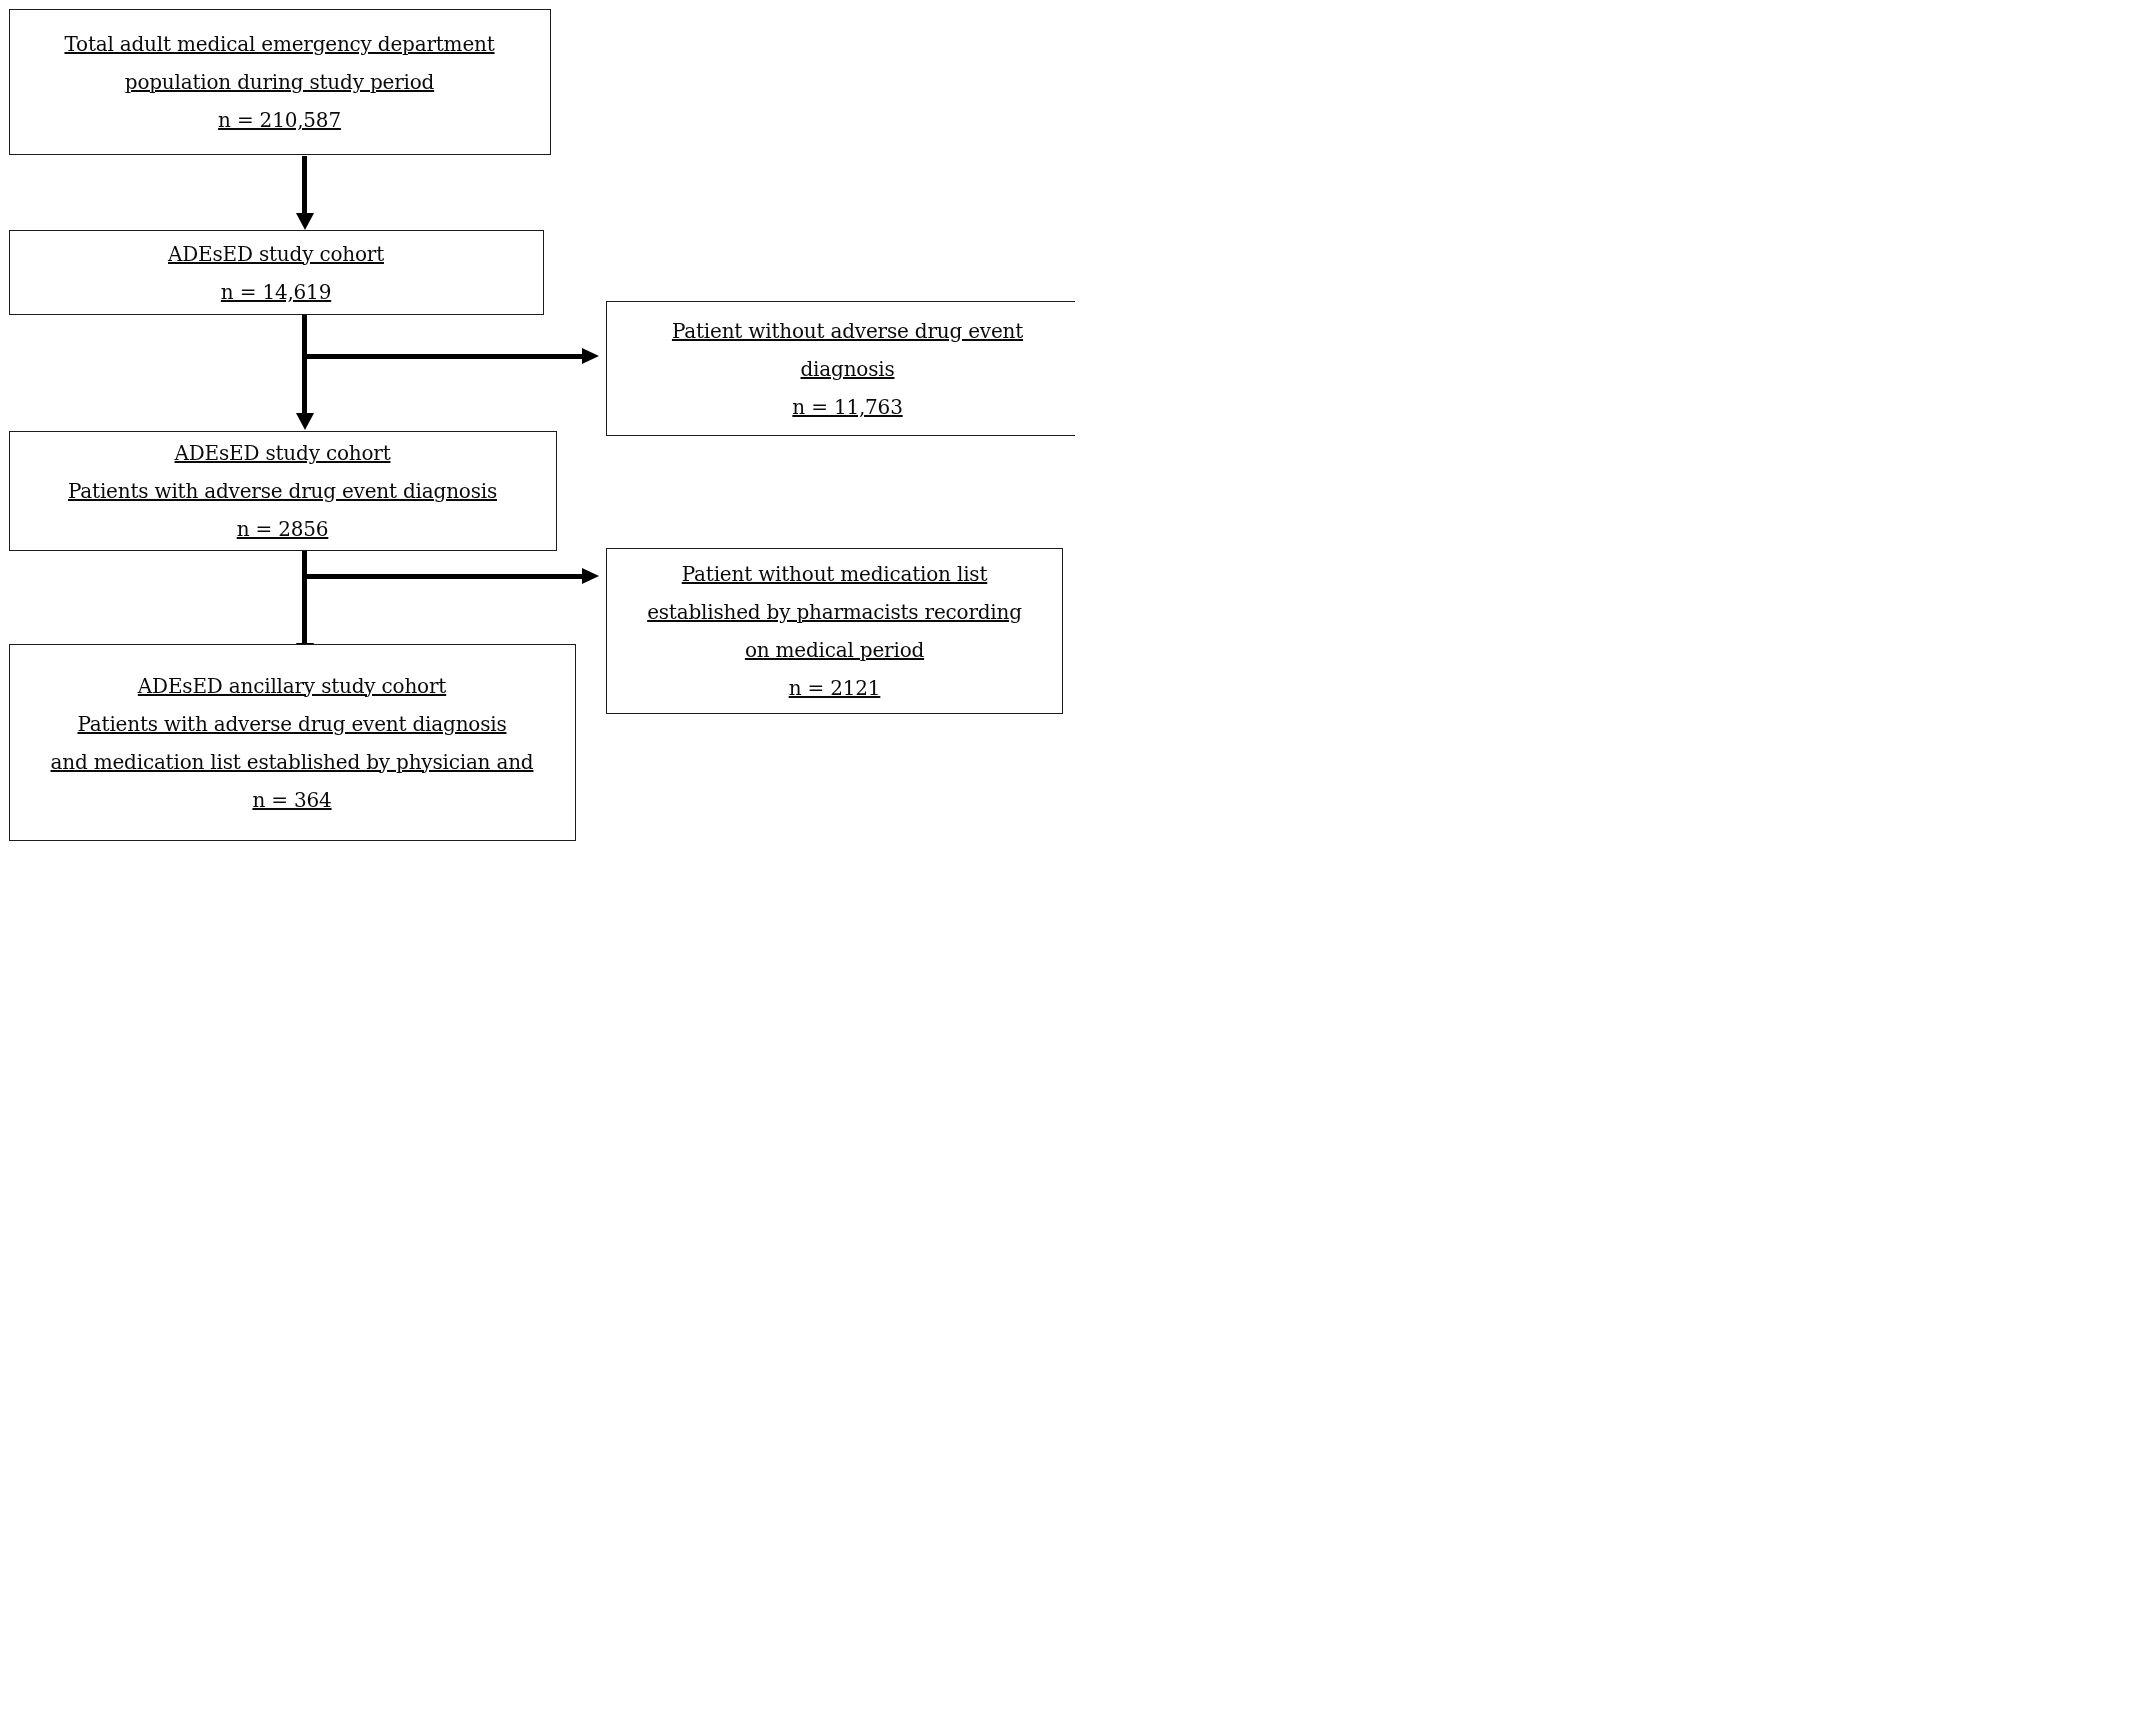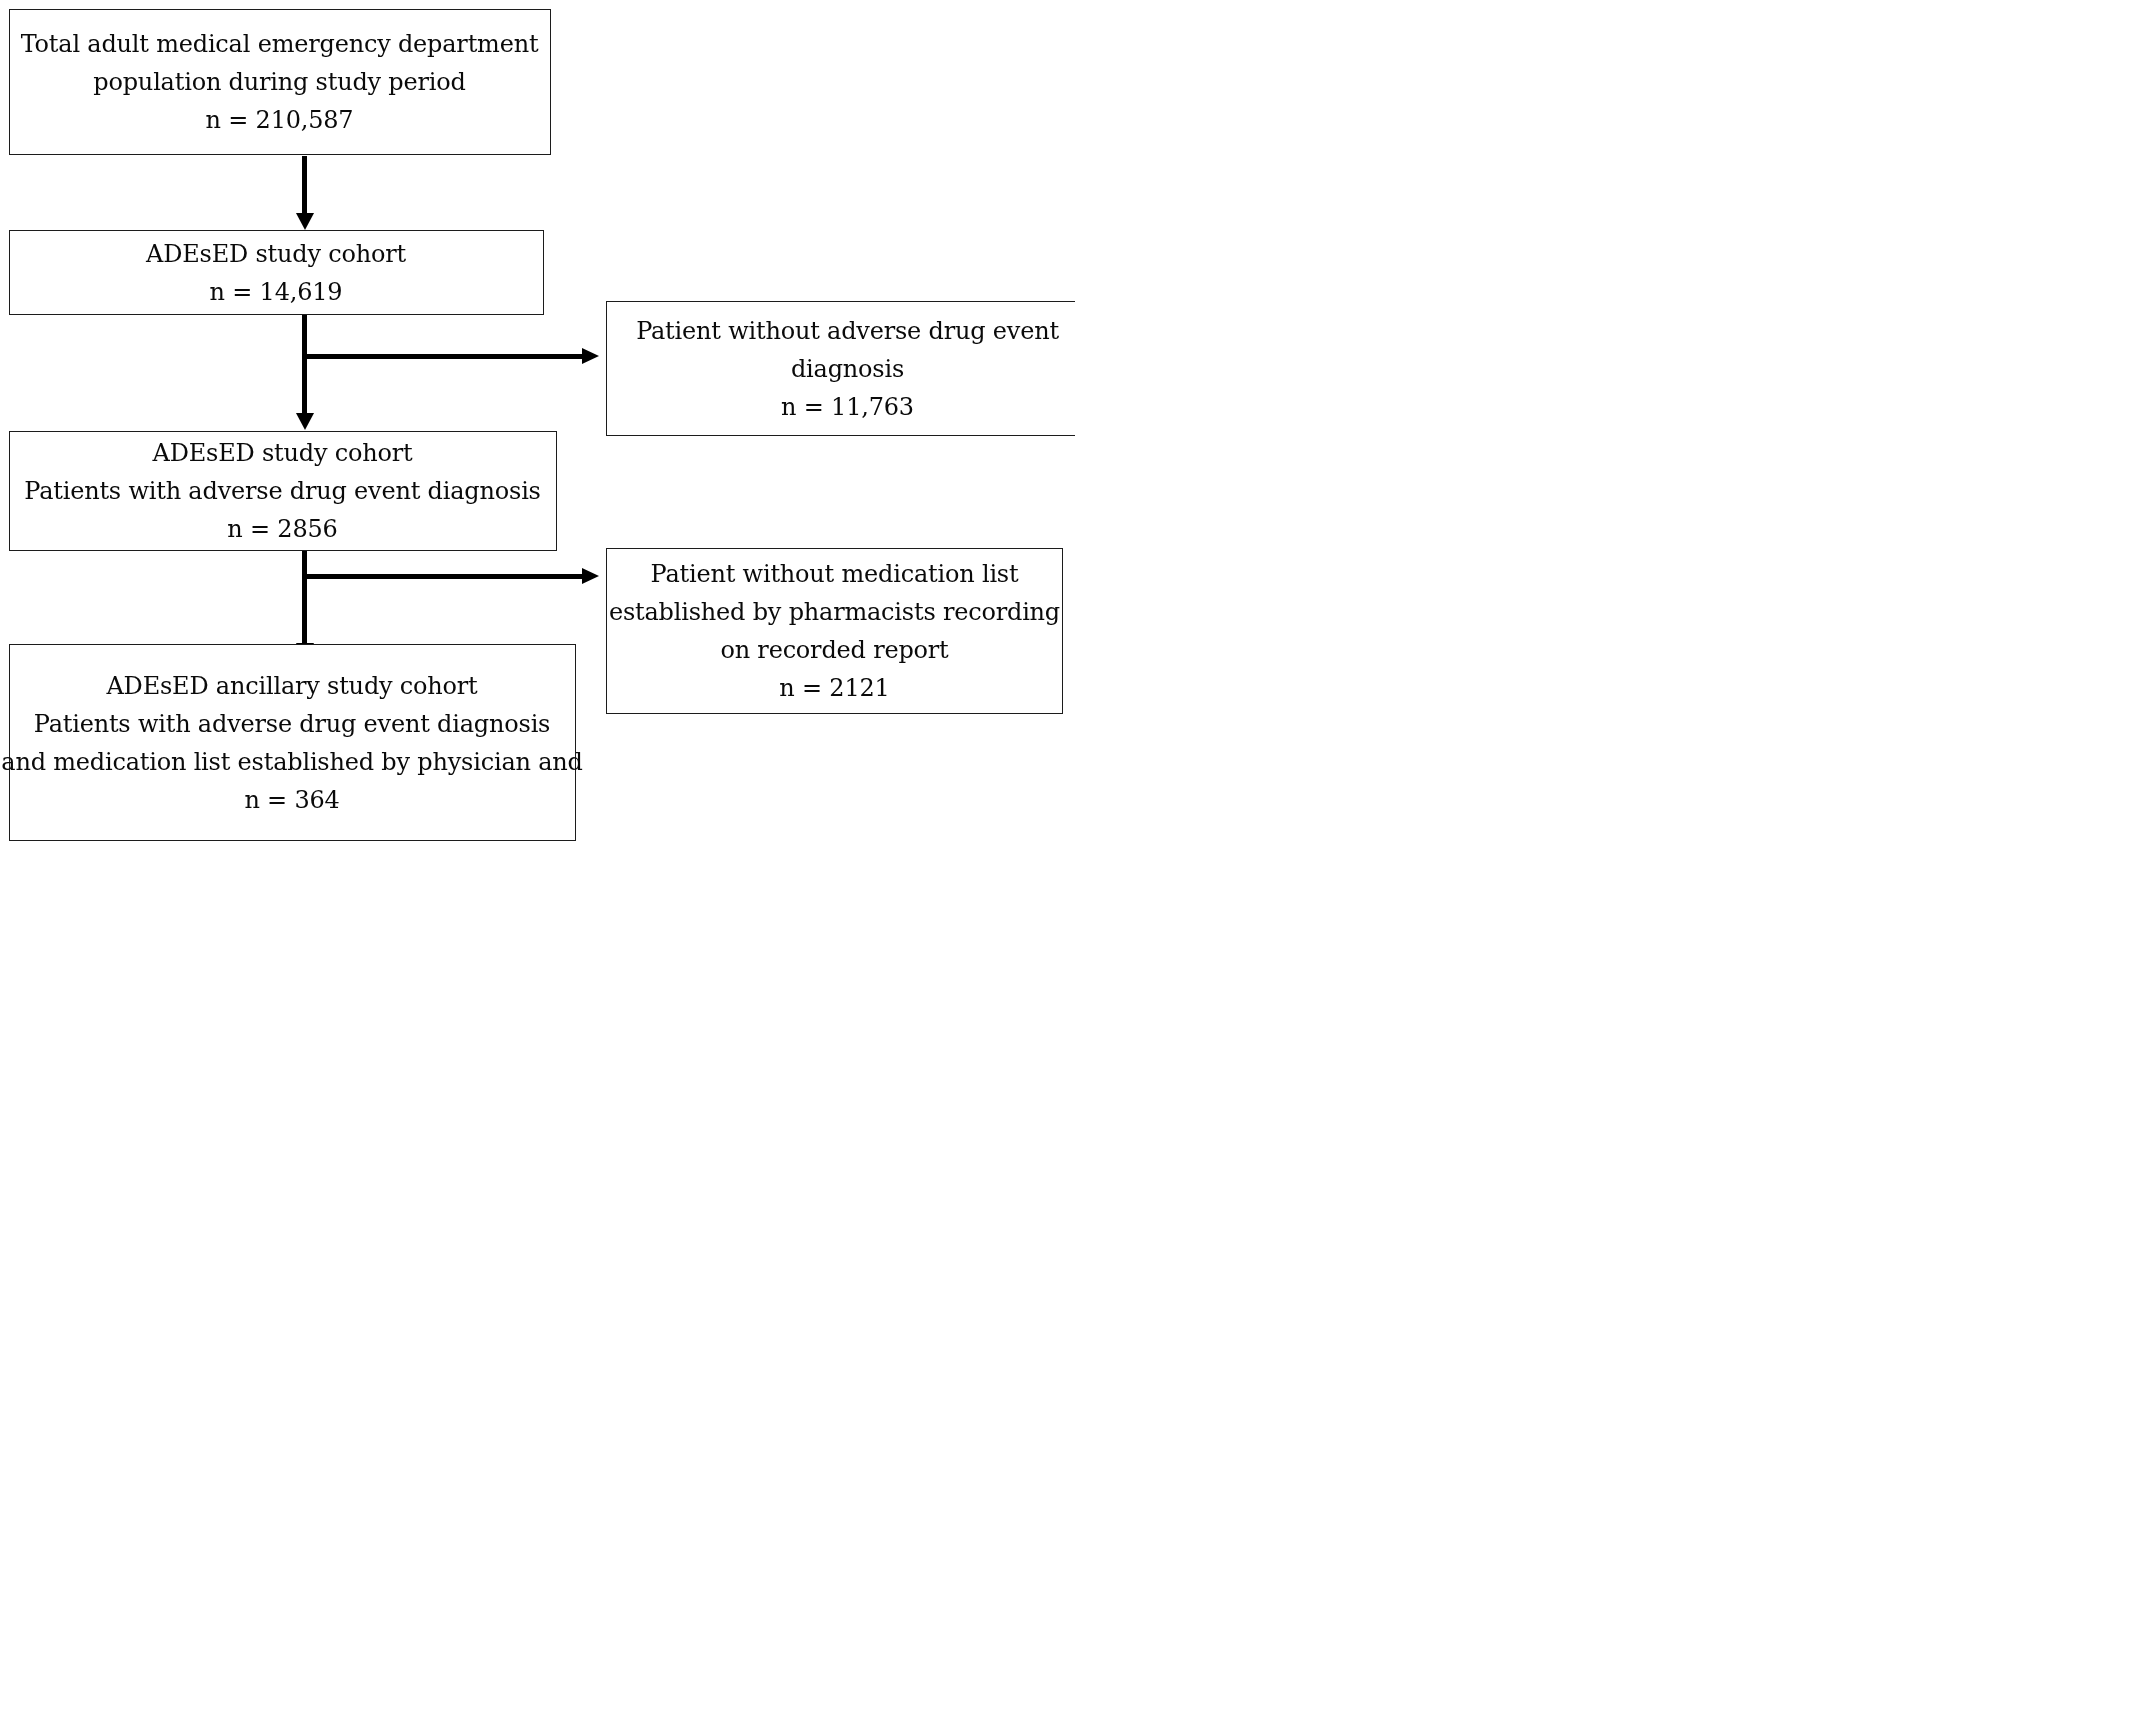--- a/index.html
+++ b/index.html
@@ -21,24 +21,25 @@
     box-sizing: border-box;
     border: 1.3px solid #1c1c1c;
     background: #ffffff;
     display: flex;
     flex-direction: column;
     justify-content: center;
     align-items: center;
     text-align: center;
   }
   .tline {
-    font-size: 24px;
+    font-size: 20px;
     line-height: 38px;
     letter-spacing: -0.2px;
     white-space: nowrap;
+    text-decoration: underline;
   }
   
   .b-total     { left: 8.5px;  top: 9px;   width: 542px; height: 146px; }
   .b-cohort    { left: 8.5px;  top: 230px;  width: 535px; height: 85px; }
   .b-no-ade    { left: 606px; top: 301px;  width: 483px; height: 135px; }
   .b-ade       { left: 8.5px;  top: 431px;  width: 548px; height: 120px; }
   .b-no-medlist{ left: 606px; top: 548px;  width: 457px; height: 166px; }
   .b-ancillary { left: 8.5px;  top: 644px; width: 567px; height: 197px; }
 
   
@@ -111,21 +112,21 @@
   </div>
 
   <div class="vline a3-line"></div>
   <div class="head-down a3-head"></div>
   <div class="hline br2-line"></div>
   <div class="head-right br2-head"></div>
 
   <div class="box b-no-medlist">
     <div class="tline">Patient without medication list</div>
     <div class="tline">established by pharmacists recording</div>
-    <div class="tline">on recorded report</div>
+    <div class="tline">on medical period</div>
     <div class="tline">n = 2121</div>
   </div>
 
   <div class="box b-ancillary">
     <div class="tline">ADEsED ancillary study cohort</div>
     <div class="tline">Patients with adverse drug event diagnosis</div>
     <div class="tline">and medication list established by physician and</div>
     <div class="tline">n = 364</div>
   </div>
 

